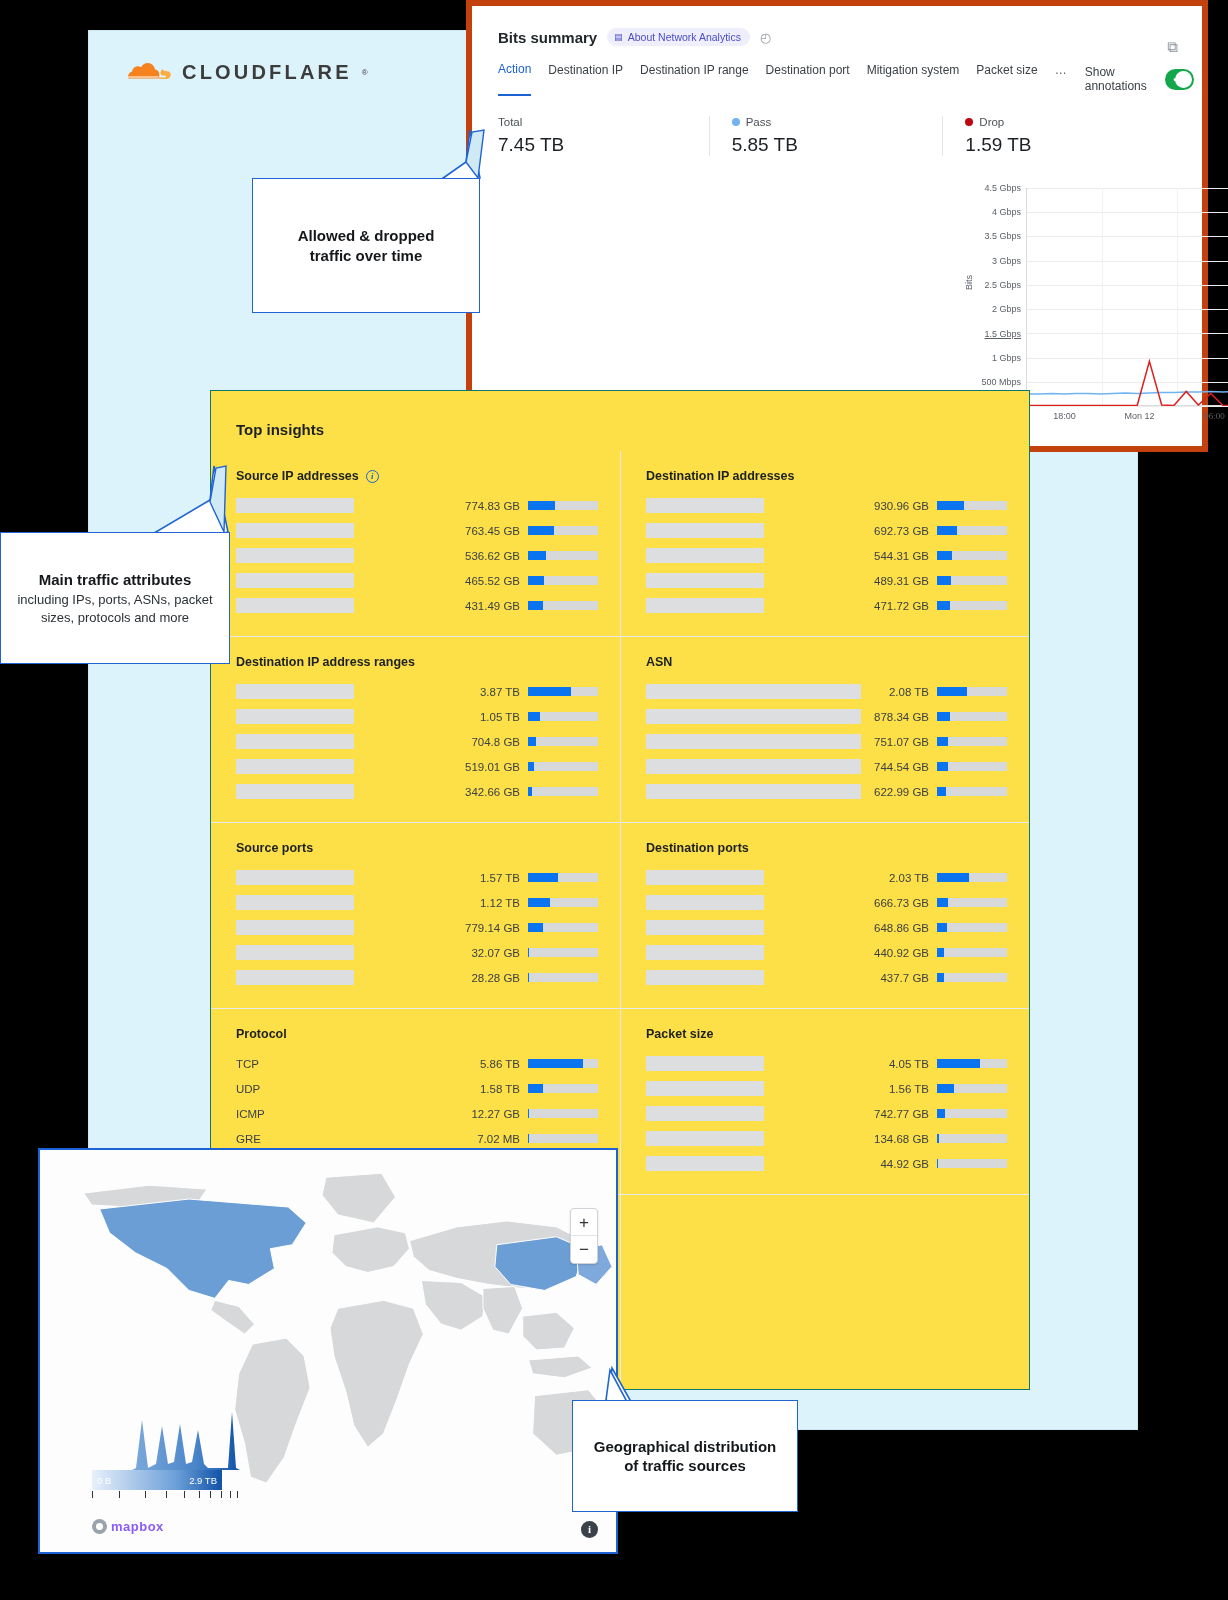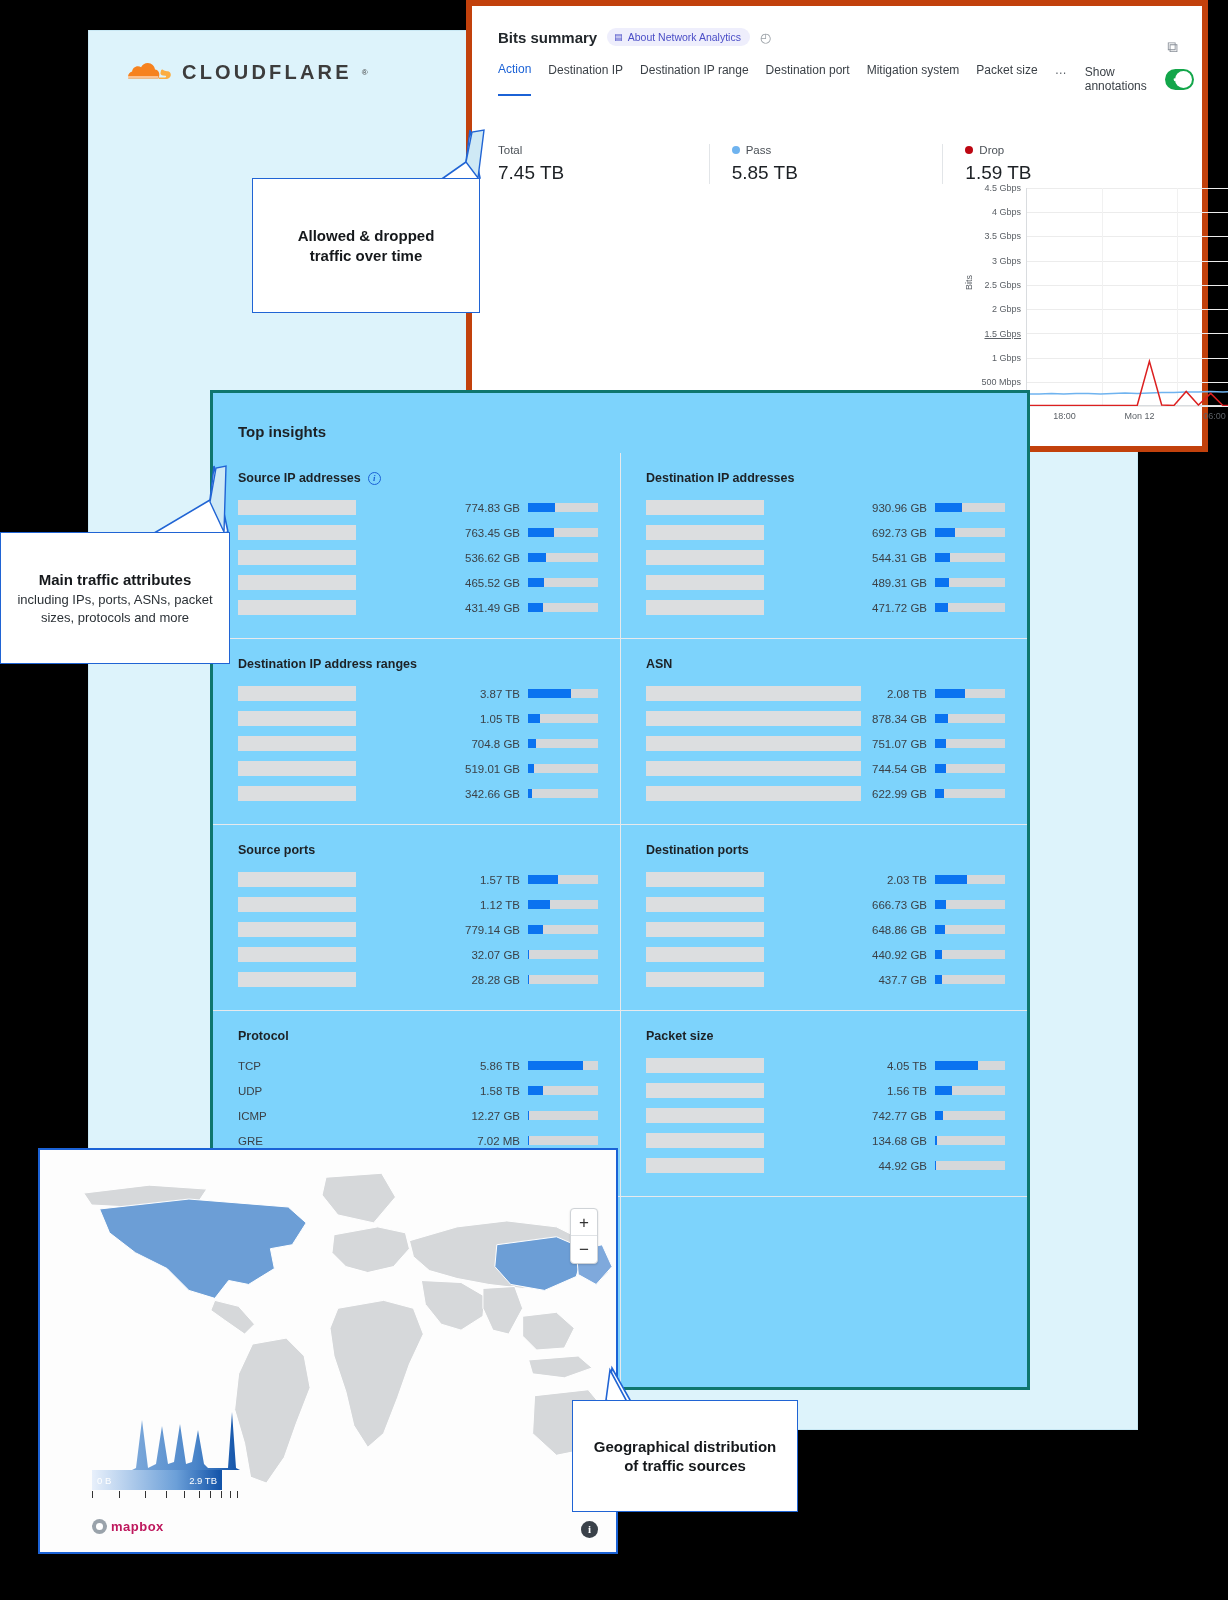--- a/index.html
+++ b/index.html
@@ -78,21 +78,21 @@
     width: 17px; height: 17px; border-radius: 50%; background: #fff;
   }
   .toggle .chk {
     position: absolute; left: 7px; top: 3px;
     color:#fff; font-size: 11px; font-weight:700;
   }
 
   .stats-row {
     display: flex; margin-top: 20px; padding: 0 26px;
   }
-  .stat { flex: 1; padding-left: 0; position: relative; margin-top: 28px; }
+  .stat { flex: 1; padding-left: 0; position: relative; }
   .stat + .stat { border-left: 1px solid #e2e5e8; padding-left: 22px; }
   .stat-label {
     font-size: 11.5px; color: #4b5157; display: flex; align-items: center; gap: 6px;
   }
   .dot { width: 8px; height: 8px; border-radius: 50%; display: inline-block;}
   .dot.pass { background: #6fb3ef; }
   .dot.drop { background: #bd0712; }
   .stat-value { font-size: 19px; color: #1d2125; margin-top: 6px; }
 
   
@@ -122,22 +122,22 @@
   }
   .x-axis-title {
     position: absolute; left: 68px; width: 600px; top: 240px;
     text-align: center; font-size: 9px; color: #5b6066;
   }
 
   
   #insights-card {
     position: absolute; left: 210px; top: 390px;
     width: 820px; height: 1000px;
-    background: #7dd3fc;
-    border: 3px solid #0f766e;
+    background: #fde047;
+    border: 1px solid #0f766e;
   }
   #insights-title {
     font-size: 15px; font-weight: 600; color: #1d2125;
     padding: 30px 0 0 25px;
   }
   .grid { position: absolute; top: 60px; left: 0; right: 0; }
   .ins-row { display: flex; border-top: 1px solid #e7e9ec; justify-content: flex-end; }
   .ins-row:first-child { border-top: none; }
   .ins-cell {
     width: 50%; padding: 18px 22px 18px 25px;
@@ -206,21 +206,21 @@
   }
   .mbx-dot {
     width: 15px; height: 15px; border-radius: 50%; background: #9aa3ab;
     position: relative;
   }
   .mbx-dot::after {
     content:""; position:absolute; left:4px; top:4px;
     width:7px; height:7px; border-radius:50%; background:#fff;
   }
   .mbx-text {
-    font-size: 13px; font-weight: 700; color: #be185d; letter-spacing: .5px;
+    font-size: 13px; font-weight: 700; color: #8b5cf6; letter-spacing: .5px;
   }
   .map-info {
     position: absolute; right: 18px; bottom: 14px;
     width: 17px; height: 17px; border-radius: 50%;
     background: #3a4149; color: #fff;
     font-size: 11px; font-weight: 700; text-align: center; line-height: 17px;
     font-family: "Liberation Serif", serif;
   }
 
   
@@ -328,21 +328,21 @@
           <div class="gridline" style="top: 169.556px;"></div>
           <div class="ytick" style="top: 169.556px;">1 Gbps</div>
           <div class="gridline" style="top: 193.778px;"></div>
           <div class="ytick" style="top: 193.778px;">500 Mbps</div>
           <div class="gridline" style="top: 218px;"></div>
           <div class="ytick" style="top: 218px;">0 bps</div>
           <div class="vgrid" style="left: 75px;"></div>
           <div class="xtick" style="left: 37.5px;">18:00</div>
           <div class="vgrid" style="left: 150px;"></div>
           <div class="xtick" style="left: 112.5px;">Mon 12</div>
-          <div class="xtick" style="left: 187.5px;">06:00</div>
+          <div class="xtick" style="left: 187.5px; font-family: Liberation Serif, serif;">06:00</div>
           <svg width="600" height="218" style="position: absolute; left: 0px; top: 0px;">
             <path d="M0.0 205.9 L12.2 205.9 L24.5 205.4 L36.7 205.9 L49.0 205.4 L61.2 205.4 L73.5 205.9 L85.7 205.4 L98.0 204.9 L110.2 205.4 L122.4 204.9 L134.7 204.4 L146.9 204.4 L159.2 204.0 L171.4 204.0 L183.7 203.5 L195.9 204.0 L208.2 203.5 L220.4 203.5 L232.7 204.0 L244.9 203.5 L257.1 203.0 L269.4 203.5 L281.6 203.5 L293.9 203.0 L306.1 203.5 L318.4 203.5 L330.6 203.0 L342.9 203.5 L355.1 204.0 L367.3 203.5 L379.6 203.5 L391.8 204.0 L404.1 204.4 L416.3 204.9 L428.6 204.9 L440.8 205.4 L453.1 204.9 L465.3 204.4 L477.6 204.0 L489.8 203.5 L502.0 203.5 L514.3 203.0 L526.5 203.0 L538.8 203.5 L551.0 203.0 L563.3 203.0 L575.5 203.5 L587.8 203.0 L600.0 203.5 " fill="none" stroke="#6fb3ef" stroke-width="1.5"></path>
             <path d="M0.0 217.5 L12.2 217.5 L24.5 217.5 L36.7 217.5 L49.0 217.5 L61.2 217.5 L73.5 217.5 L85.7 217.5 L98.0 217.5 L110.2 217.5 L122.4 173.4 L134.7 217.0 L146.9 217.5 L159.2 203.5 L171.4 217.0 L183.7 205.4 L195.9 217.5 L208.2 217.5 L220.4 217.5 L232.7 217.5 L244.9 217.5 L257.1 217.5 L269.4 217.5 L281.6 217.5 L293.9 168.1 L306.1 172.0 L318.4 217.5 L330.6 217.5 L342.9 197.7 L355.1 213.2 L367.3 217.5 L379.6 211.2 L391.8 210.2 L404.1 217.0 L416.3 217.5 L428.6 211.7 L440.8 217.5 L453.1 217.5 L465.3 217.5 L477.6 217.5 L489.8 217.5 L502.0 217.5 L514.3 10.7 L526.5 217.0 L538.8 217.5 L551.0 217.5 L563.3 217.5 L575.5 217.5 L587.8 217.5 L600.0 217.5 " fill="none" stroke="#dc2020" stroke-width="1.5"></path>
           </svg>
         </div>
       <div class="x-axis-title">Time (local)</div>
     </div>
   </div>
 
   <div id="insights-card">

